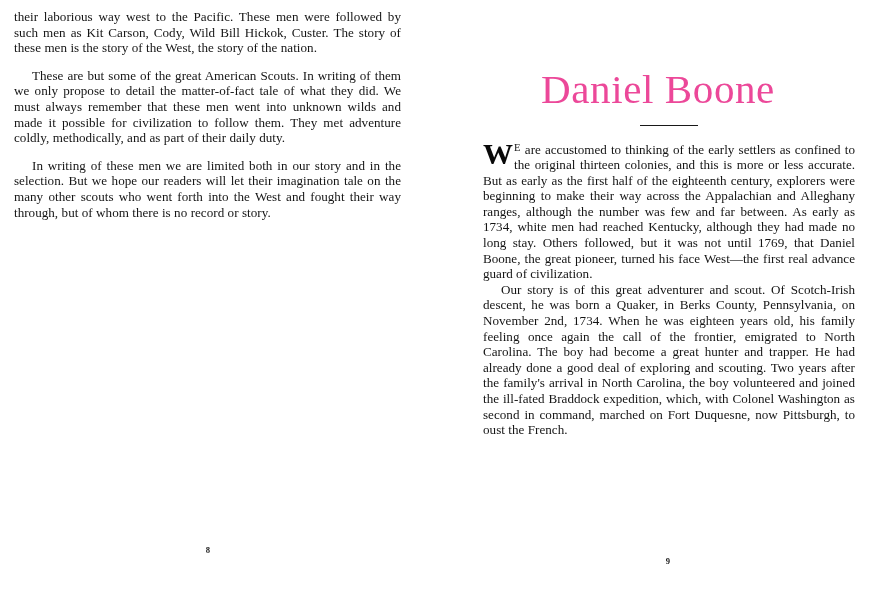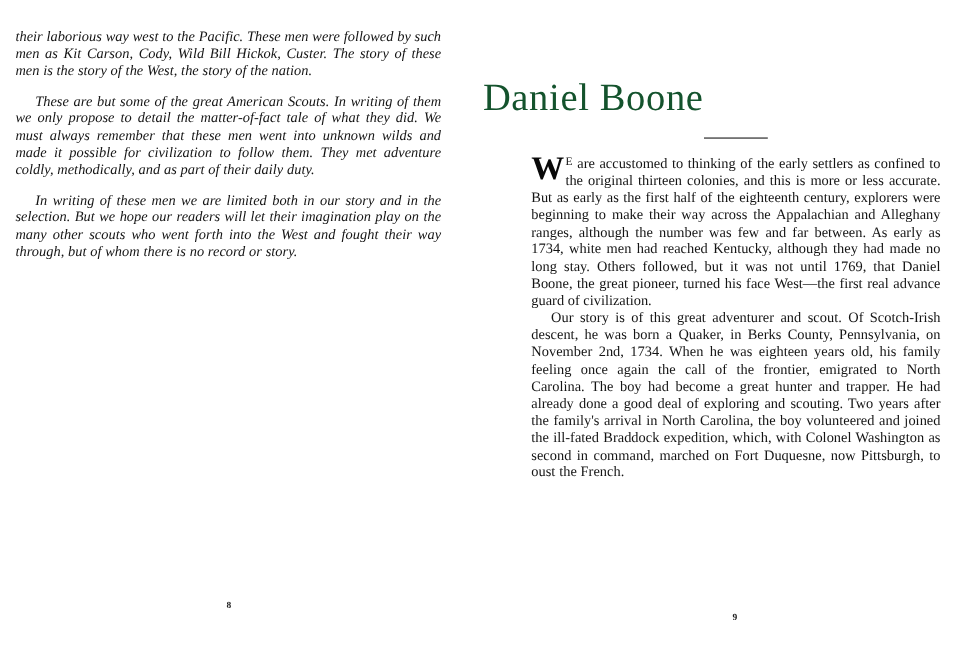--- a/index.html
+++ b/index.html
@@ -34,23 +34,22 @@
     position: absolute;
     left: 439px;
     top: 0;
     width: 438px;
     height: 590px;
   }
 
   .textblock-left {
     position: absolute;
     left: 14px;
-    top: 25px;
+    top: 9px;
     width: 387px;
-    font-style: italic;
   }
   .textblock-right {
     position: absolute;
     left: 44px;
     top: 140px;
     width: 372px;
   }
 
   
   p.para {
@@ -69,27 +68,27 @@
   p.para.first-cont {
     text-indent: 0;
   }
 
   
   .chapter-title {
     position: absolute;
     left: 0;
     top: 72px;
     width: 438px;
-    text-align: left;
+    text-align: center;
     font-family: "Liberation Serif", "DejaVu Serif", serif;
-    font-size: 35px;
+    font-size: 41px;
     line-height: 34px;
     font-weight: 400;
     letter-spacing: 0.6px;
-    color: #14532d;
+    color: #ec4899;
   }
 
   .title-rule {
     position: absolute;
     left: 201px;
     top: 125px;
     width: 58px;
     height: 0;
     border-top: 1.6px solid #181818;
   }
@@ -147,21 +146,21 @@
 </head>
 <body>
 
 <div class="spread">
 
   <div class="page-left">
 
     <div class="textblock-left">
       <p class="para first-cont">their laborious way west to the Pacific.  These men were followed by such men as Kit Carson, Cody, Wild Bill Hickok, Custer.  The story of these men is the story of the West, the story of the nation.</p>
       <p class="para">These are but some of the great American Scouts. In writing of them we only propose to detail the matter-of-fact tale of what they did.  We must always remember that these men went into unknown wilds and made it possible for civilization to follow them.  They met adventure coldly, methodically, and as part of their daily duty.</p>
-      <p class="para">In writing of these men we are limited both in our story and in the selection.  But we hope our readers will let their imagination play on the many other scouts who went forth into the West and fought their way through, but of whom there is no record or story.</p>
+      <p class="para">In writing of these men we are limited both in our story and in the selection.  But we hope our readers will let their imagination tale on the many other scouts who went forth into the West and fought their way through, but of whom there is no record or story.</p>
     </div>
 
     <div class="folio folio-left">8</div>
   </div>
 
   <div class="page-right">
 
     <div class="chapter-title">Daniel Boone</div>
 
     <div class="title-rule"></div>

